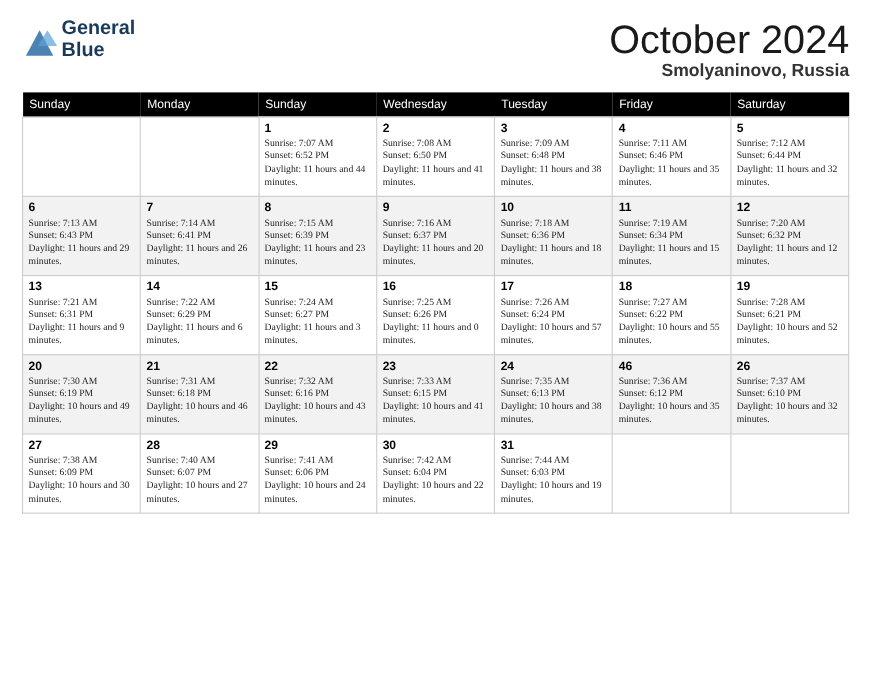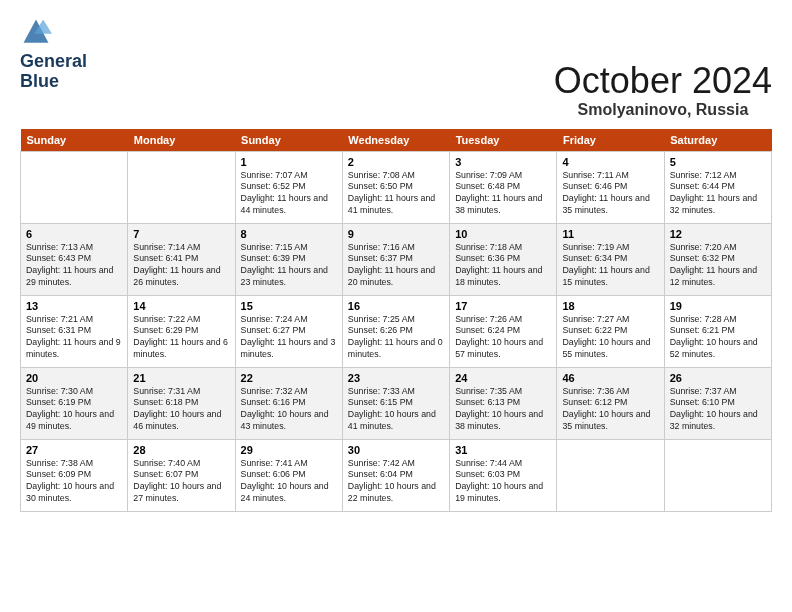--- a/index.html
+++ b/index.html
@@ -17,64 +17,62 @@
       background: #fff;
     }
     .header {
       display: flex;
       align-items: flex-start;
       justify-content: space-between;
       margin-bottom: 10px;
     }
     .logo {
       display: flex;
-      align-items: flex-start;
+      align-items: flex-end;
       gap: 4px;
-      flex-direction: column;
     }
     .logo-text {
       font-size: 18px;
       font-weight: bold;
       color: #1a3a5c;
       line-height: 1.1;
     }
     .logo-text span {
       display: block;
     }
     .logo-icon {
       width: 32px;
       height: 32px;
     }
     .title-block {
-      text-align: center;
-      margin-top: 45px;
+      text-align: right;
     }
     .month-title {
       font-size: 36px;
       font-weight: 300;
       color: #1a1a1a;
       line-height: 1.1;
     }
     .location-title {
       font-size: 16px;
       color: #333;
       font-weight: bold;
     }
     table {
       width: 100%;
       border-collapse: collapse;
       font-size: 9.5px;
     }
     thead tr th {
-      background-color: #c2410c;
+      background-color: #000000;
       color: #fff;
       text-align: left;
       padding: 5px 6px;
       font-size: 11px;
-      font-weight: bold;
+      font-weight: normal;
     }
     tbody tr td {
       border: 1px solid #ccc;
       vertical-align: top;
       padding: 4px 5px;
       width: 14.28%;
       min-height: 70px;
       height: 72px;
     }
     tbody tr td.empty {
@@ -83,20 +81,21 @@
     .day-num {
       font-weight: bold;
       font-size: 11px;
       margin-bottom: 2px;
       display: block;
     }
     .day-info {
       font-size: 8.8px;
       color: #222;
       line-height: 1.35;
+      font-family: Liberation Serif, serif;
     }
     tbody tr:nth-child(odd) td {
       background-color: #fff;
     }
     tbody tr:nth-child(even) td {
       background-color: #f2f2f2;
     }
     tbody tr td.empty {
       background-color: inherit;
     }

